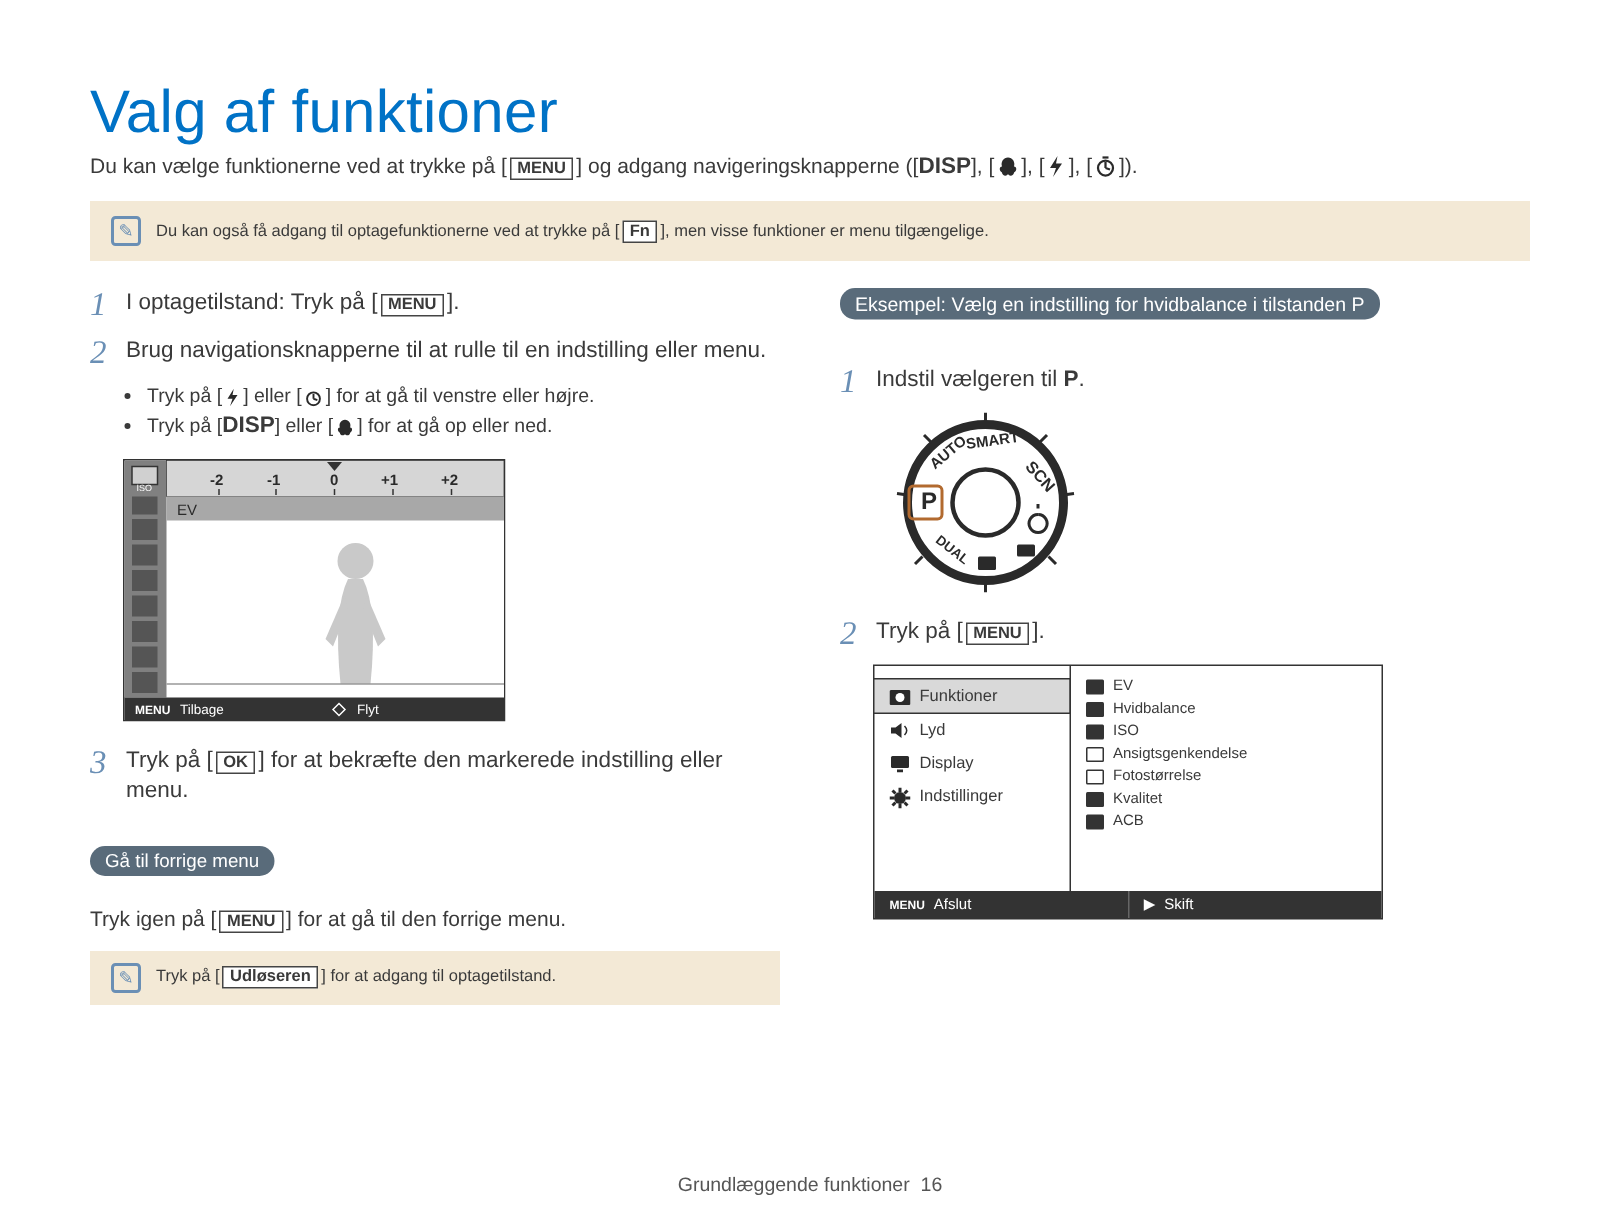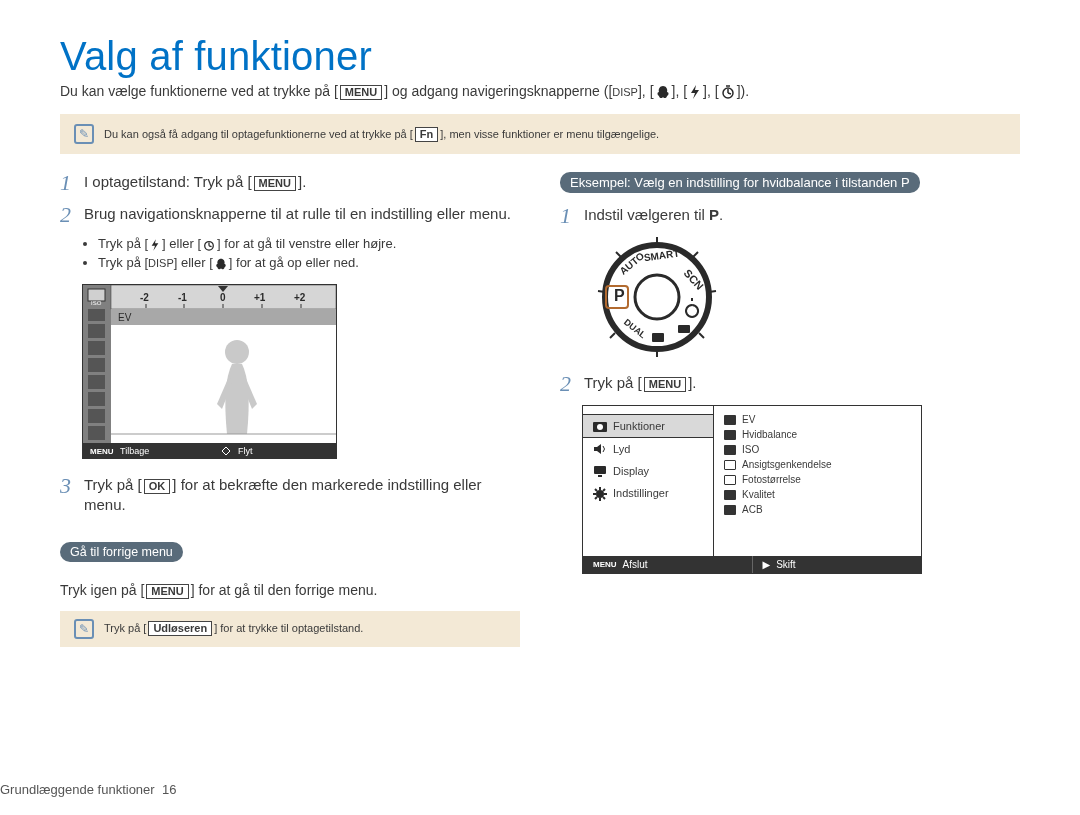--- a/index.html
+++ b/index.html
@@ -1,34 +1,34 @@
 <!DOCTYPE html>
 <html><head>
 <meta charset="utf-8">
 <style>
 html,body{margin:0;padding:0;font-family:Arial,Helvetica,sans-serif;color:#3a3a3a;background:#fff}
-.page{width:1080px;height:815px;position:relative;background:#fff;box-sizing:border-box;padding:34px 60px 0 60px}
+.page{width:1080px;height:815px;position:relative;background:#fff;box-sizing:border-box;padding:53px 60px 0 60px}
 h1{color:#0072c6;font-weight:400;font-size:40px;margin:0 0 4px 0;letter-spacing:.2px}
 .intro{font-size:14px;margin:0 0 14px 0}
 .btn-box{display:inline-block;border:1px solid #444;padding:1px 4px;font-size:11px;font-weight:700;margin:0 2px;vertical-align:baseline;line-height:1;background:#fff}
 .note{background:#f3e9d6;padding:10px 14px;font-size:11px;display:flex;align-items:center;margin-bottom:18px}
 .note-icon{display:inline-flex;width:16px;height:16px;border:2px solid #6a8fb5;color:#6a8fb5;border-radius:3px;align-items:center;justify-content:center;font-size:12px;margin-right:10px;flex:0 0 auto}
 .cols{display:flex;gap:40px}
 .col{flex:1}
 .step{display:flex;font-size:15px;margin:0 0 10px 0;line-height:1.35}
 .step-num{font-style:italic;font-family:Georgia,serif;color:#6a8fb5;font-size:22px;width:24px;flex:0 0 24px;font-weight:400;line-height:1}
 .step-body{flex:1}
 .bullets{margin:4px 0 14px 24px;padding:0;font-size:13px}
 .bullets li{list-style:disc;margin:0 0 4px 14px}
 .screenshot{margin:6px 0 16px 22px}
 .pill{display:inline-block;background:#596b7a;color:#fff;font-size:12.5px;padding:3px 10px;border-radius:10px;margin:4px 4px 4px 0}
-.example-pill{display:inline-block;background:#596b7a;color:#fff;font-size:13px;padding:3px 10px;border-radius:10px;margin-bottom:2px}
-.disp{font-weight:400;font-size:11px}
+.example-pill{display:inline-block;background:#596b7a;color:#fff;font-size:13px;padding:3px 10px;border-radius:10px;margin-bottom:20px}
+.disp{font-weight:700;font-size:15px}
 svg{display:block}
-.footer{position:absolute;bottom:18px;left:0;width:100%;text-align:left;font-size:13px;color:#555}
+.footer{position:absolute;bottom:18px;left:0;width:100%;text-align:center;font-size:13px;color:#555}
 .icon-inline{display:inline-block;vertical-align:middle;margin:0 2px}
 .menu-sim{border:1px solid #333;width:338px;font-size:11px;background:#fff}
 .menu-sim .body{display:flex;height:150px}
 .left-pane{width:130px;padding:8px 0;box-sizing:border-box}
 .left-item{display:flex;align-items:flex-end;padding:5px 10px;gap:8px}
 .left-item.sel{background:#d9d9d9;border:1px solid #333;margin:0 -1px}
 .right-pane{flex:1;border-left:1px solid #333;padding:6px 0}
 .right-item{display:flex;align-items:center;gap:6px;padding:2px 10px;font-size:10px}
 .menu-bar{display:flex;background:#333;color:#fff;font-size:10px}
 .menu-bar>div{flex:1;padding:3px 10px;display:flex;align-items:center;gap:6px}
@@ -154,21 +154,21 @@
 
       <div style="height:12px"></div>
       <span class="pill">Gå til forrige menu</span>
       <p style="font-size:14px;margin:16px 0 12px 0">
         <span>Tryk igen på [</span><span class="btn-box">MENU</span><span>] for at gå til den forrige menu.</span>
       </p>
 
       <div class="note" style="padding:8px 14px">
         <span class="note-icon">✎</span>
         <span>
-          <span>Tryk på [</span><span class="btn-box" style="font-weight:700">Udløseren</span><span>] for at trykke til optagetilstand.</span>
+          <span>Tryk på [</span><span class="btn-box" style="font-weight:700">Udløseren</span><span>] for at adgang til optagetilstand.</span>
         </span>
       </div>
     </div>
 
     <div class="col">
       <span class="example-pill">Eksempel: Vælg en indstilling for hvidbalance i tilstanden P</span>
 
       <div class="step" style="margin-top:10px">
         <div class="step-num">1</div>
         <div class="step-body">

